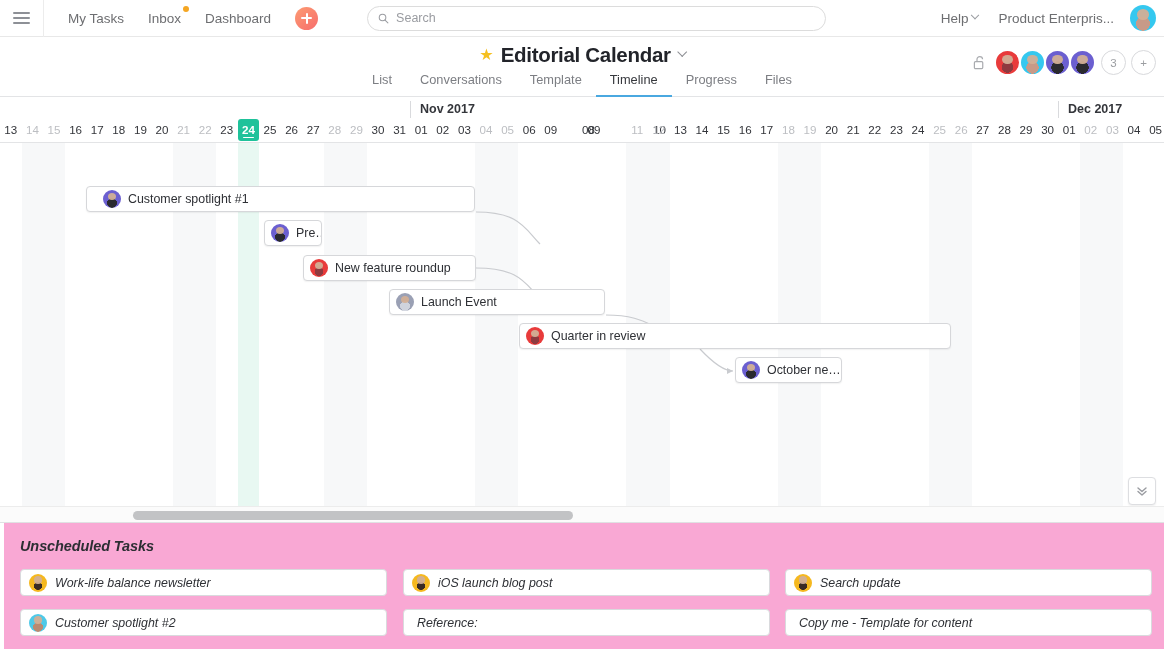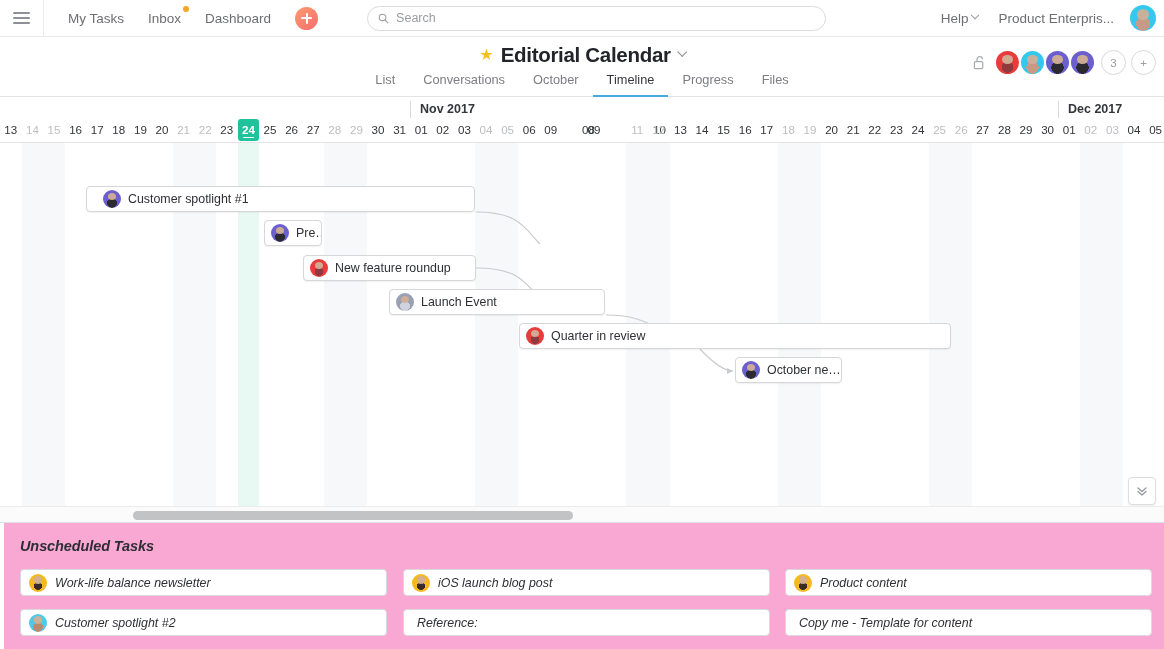--- a/index.html
+++ b/index.html
@@ -259,21 +259,21 @@
   <div class="projhead">
     <div class="projtitle">
       <span class="star">★</span>
       <h1>Editorial Calendar</h1>
       <span class="titlecaret"></span>
     </div>
 
     <div class="tabs">
       <a href="#" class="tab">List</a>
       <a href="#" class="tab">Conversations</a>
-      <a href="#" class="tab">October</a>
+      <a href="#" class="tab">Template</a>
       <a href="#" class="tab active">Timeline</a>
       <a href="#" class="tab">Progress</a>
       <a href="#" class="tab">Files</a>
     </div>
 
     <div class="members">
       <svg class="lock" viewBox="0 0 14 16">
         <rect x="1.5" y="7" width="9" height="7.5" rx="1.2" fill="none" stroke="#a9abaf" stroke-width="1.3"></rect>
         <path d="M4.3 7V4.6a3 3 0 0 1 6 0" fill="none" stroke="#a9abaf" stroke-width="1.3"></path>
       </svg>
@@ -460,21 +460,21 @@
         <div class="ucard" style="left: 16px; top: 46px; width: 367px;">
           <div class="avatar av-u f-orange"></div>
           <span class="lbl">Work-life balance newsletter</span>
         </div>
         <div class="ucard" style="left: 399px; top: 46px; width: 367px;">
           <div class="avatar av-u f-orange"></div>
           <span class="lbl">iOS launch blog post</span>
         </div>
         <div class="ucard" style="left: 781px; top: 46px; width: 367px;">
           <div class="avatar av-u f-orange"></div>
-          <span class="lbl">Product content</span>
+          <span class="lbl">Search update</span>
         </div>
         <div class="ucard" style="left: 16px; top: 86px; width: 367px;">
           <div class="avatar av-u f-teal"></div>
           <span class="lbl">Customer spotlight #2</span>
         </div>
         <div class="ucard noav" style="left: 399px; top: 86px; width: 367px;">
           <span class="lbl">Reference:</span>
         </div>
         <div class="ucard noav" style="left: 781px; top: 86px; width: 367px;">
           <span class="lbl">Copy me - Template for content</span>

